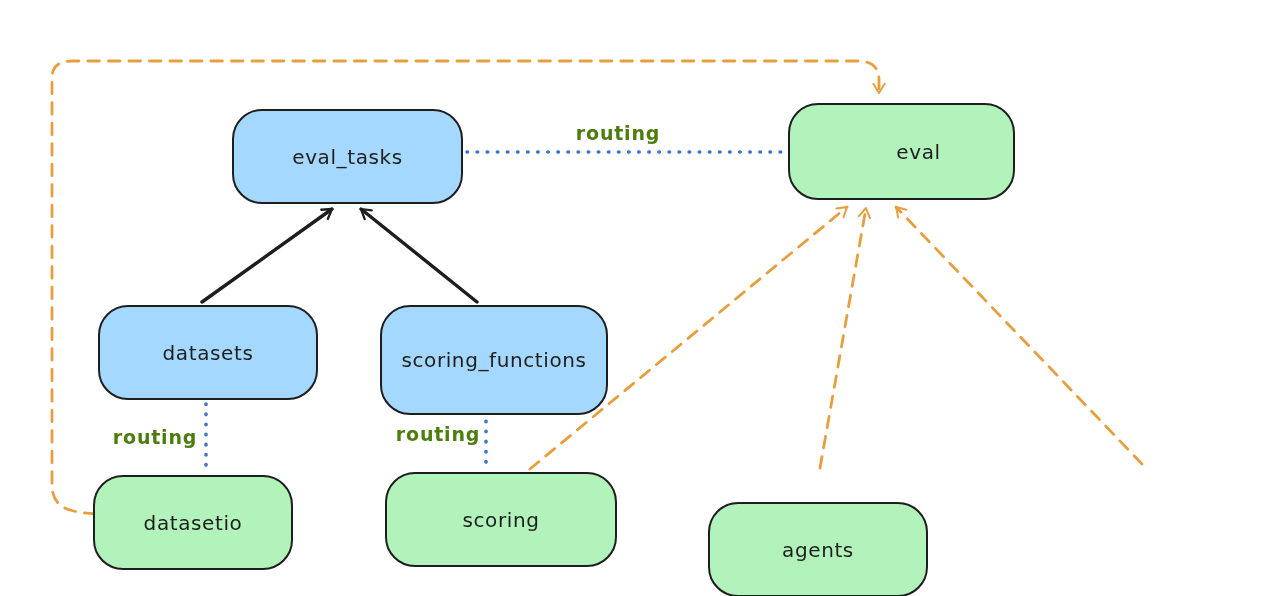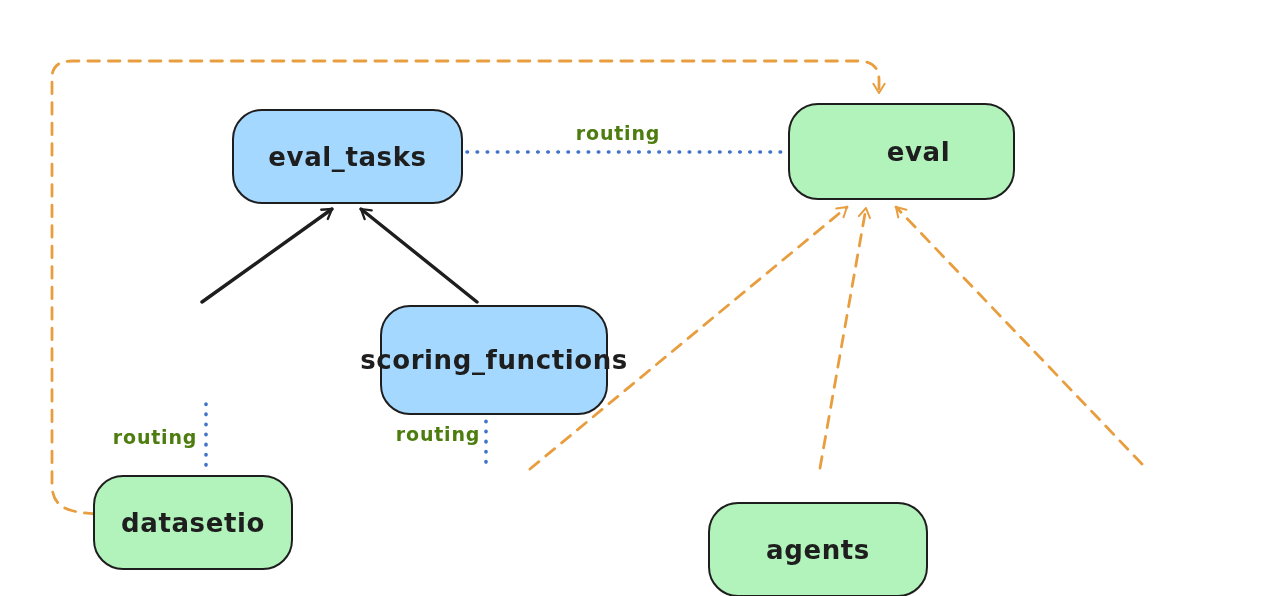--- a/index.html
+++ b/index.html
@@ -22,25 +22,24 @@
     z-index: 1;
   }
   .node {
     position: absolute;
     z-index: 2;
     display: flex;
     align-items: center;
     justify-content: center;
     border: 2.5px solid #1e1e1e;
     border-radius: 30px;
-    font-size: 26px;
+    font-size: 20px;
     letter-spacing: 0.6px;
     color: #1e1e1e;
     box-sizing: border-box;
-    font-weight: bold;
   }
   .node.blue  { background: #a5d8ff; }
   .node.green { background: #b2f2bb; }
 
   .edge-label {
     position: absolute;
     z-index: 3;
     transform: translate(-50%, -50%);
     color: #4d7c0f;
     font-size: 19px;
@@ -89,25 +88,27 @@
     <path d="M 96 514 C 68 512 52 508 52 484 L 52 78 Q 52 61 72 61 L 858 61 Q 879 61 879 80 L 879 93" fill="none" stroke="#e89e3f" stroke-width="2.8" stroke-linecap="round" stroke-dasharray="11.5 9" marker-end="url(#arrow-orange)"></path>
     <path d="M 530 469 L 847 207" fill="none" stroke="#e89e3f" stroke-width="2.8" stroke-linecap="round" stroke-dasharray="11.5 9" marker-end="url(#arrow-orange)"></path>
     <path d="M 820 468 L 866 208" fill="none" stroke="#e89e3f" stroke-width="2.8" stroke-linecap="round" stroke-dasharray="11.5 9" marker-end="url(#arrow-orange)"></path>
     <path d="M 1142 464 L 896 207" fill="none" stroke="#e89e3f" stroke-width="2.8" stroke-linecap="round" stroke-dasharray="11.5 9" marker-end="url(#arrow-orange)"></path>
   </svg>
 
   <div class="node blue" id="n-eval_tasks">eval_tasks</div>
 
   <div class="node green" id="n-eval">eval</div>
 
+  <div class="node blue" id="n-datasets">datasets</div>
 
   <div class="node blue" id="n-scoring_functions">scoring_functions</div>
 
   <div class="node green" id="n-datasetio">datasetio</div>
 
+  <div class="node green" id="n-scoring">scoring</div>
 
   <div class="node green" id="n-agents">agents</div>
 
 
   <div class="edge-label" id="lbl-routing-top">routing</div>
 
   <div class="edge-label" id="lbl-routing-datasets">routing</div>
 
   <div class="edge-label" id="lbl-routing-scoring">routing</div>
 

